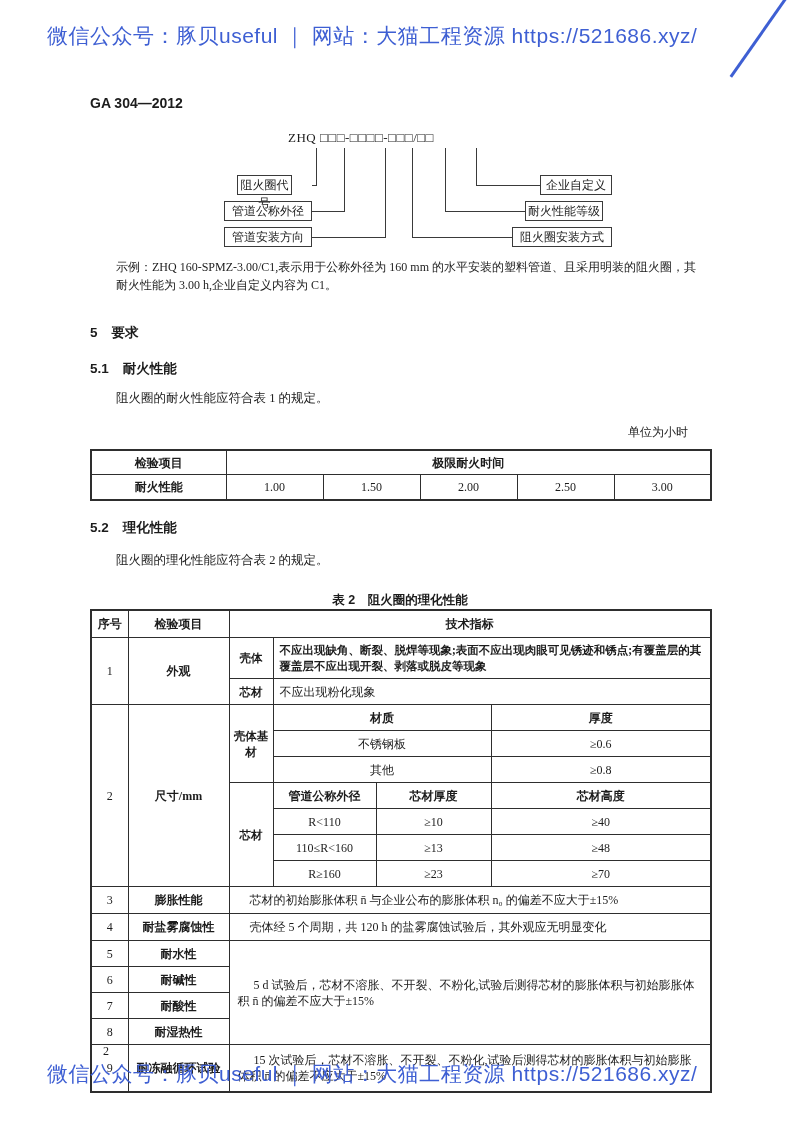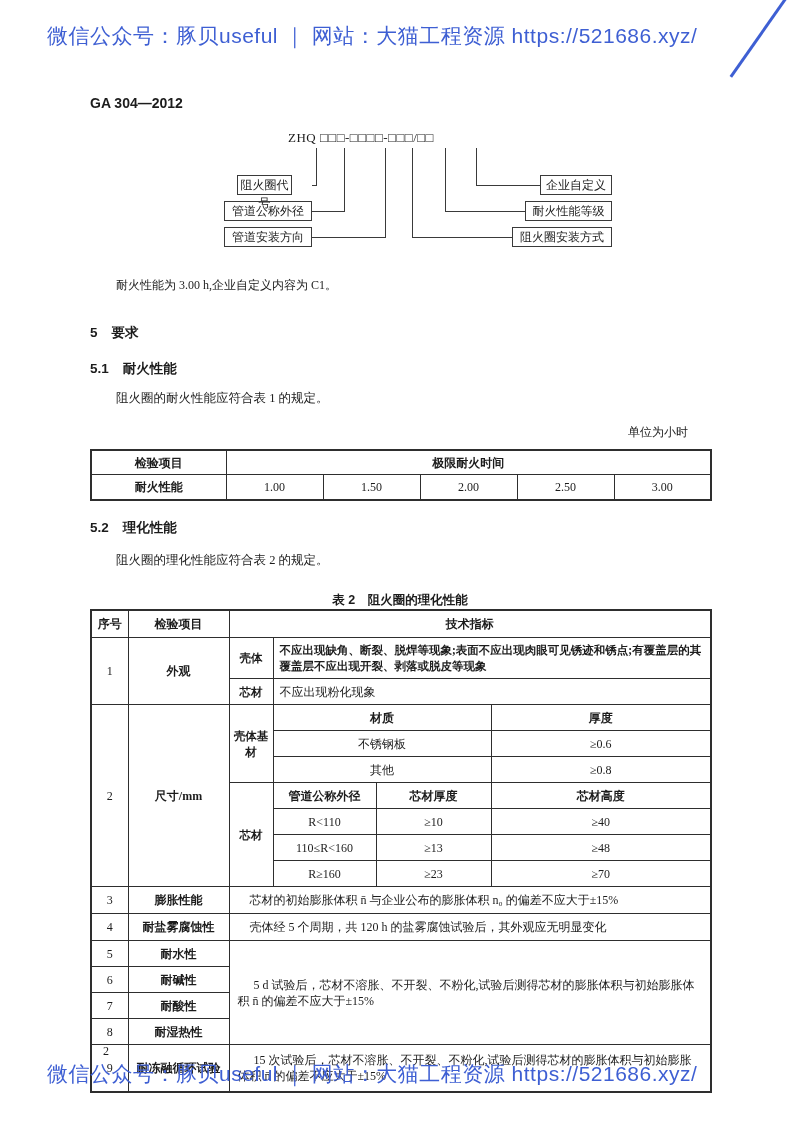--- a/index.html
+++ b/index.html
@@ -63,24 +63,25 @@
     <div class="dline h" style="left:312px;top:109px;width:74px;"></div>
     <div class="dline h" style="left:476px;top:57px;width:64px;"></div>
     <div class="dline h" style="left:445px;top:83px;width:80px;"></div>
     <div class="dline h" style="left:412px;top:109px;width:100px;"></div>
 
     <div class="dbox" style="left:237px;top:47px;width:55px;">阻火圈代号</div>
     <div class="dbox" style="left:224px;top:73px;width:88px;">管道公称外径</div>
     <div class="dbox" style="left:224px;top:99px;width:88px;">管道安装方向</div>
 
     <div class="dbox" style="left:540px;top:47px;width:72px;">企业自定义</div>
-    <div class="dbox" style="left:525px;top:73px;width:87px;">耐火性能等级</div>
+    <div class="dbox" style="left:525px;top:73px;width:78px;">耐火性能等级</div>
     <div class="dbox" style="left:512px;top:99px;width:100px;">阻火圈安装方式</div>
   </div>
 
+  <div class="abs" style="left:116px;top:259px;font-size:12px;white-space:nowrap;">示例：ZHQ 160-SPMZ-3.00/C1,表示用于公称外径为 160 mm 的水平安装的塑料管道、且采用明装的阻火圈，其</div>
   <div class="abs" style="left:116px;top:277px;font-size:12px;">耐火性能为 3.00 h,企业自定义内容为 C1。</div>
 
   <div class="abs heading" style="left:90px;top:324px;">
     <span class="num">5</span><span>要求</span>
   </div>
 
   <div class="abs heading" style="left:90px;top:360px;">
     <span class="num">5.1</span><span>耐火性能</span>
   </div>
   <div class="abs body-text" style="left:116px;top:390px;">阻火圈的耐火性能应符合表 1 的规定。</div>

